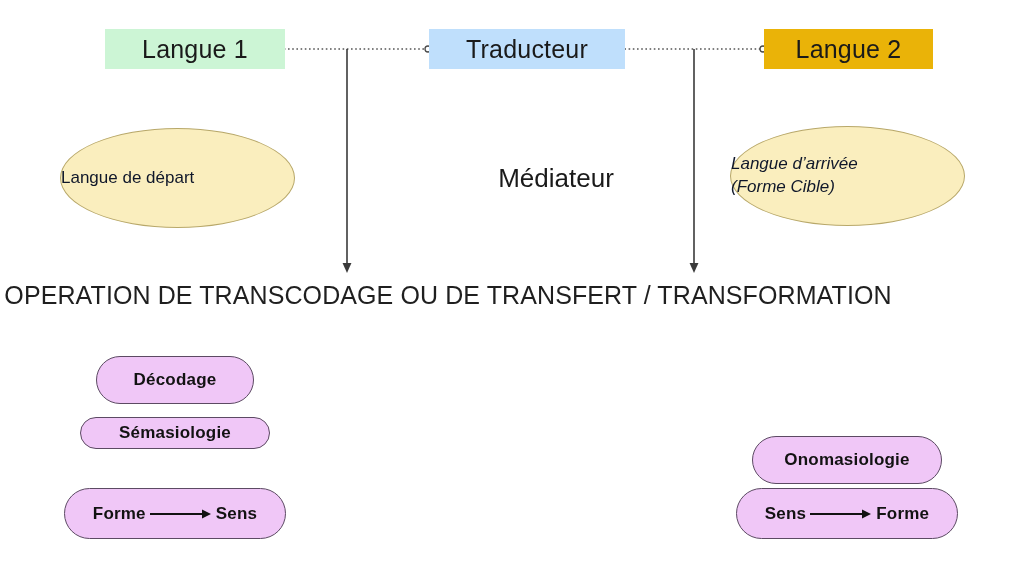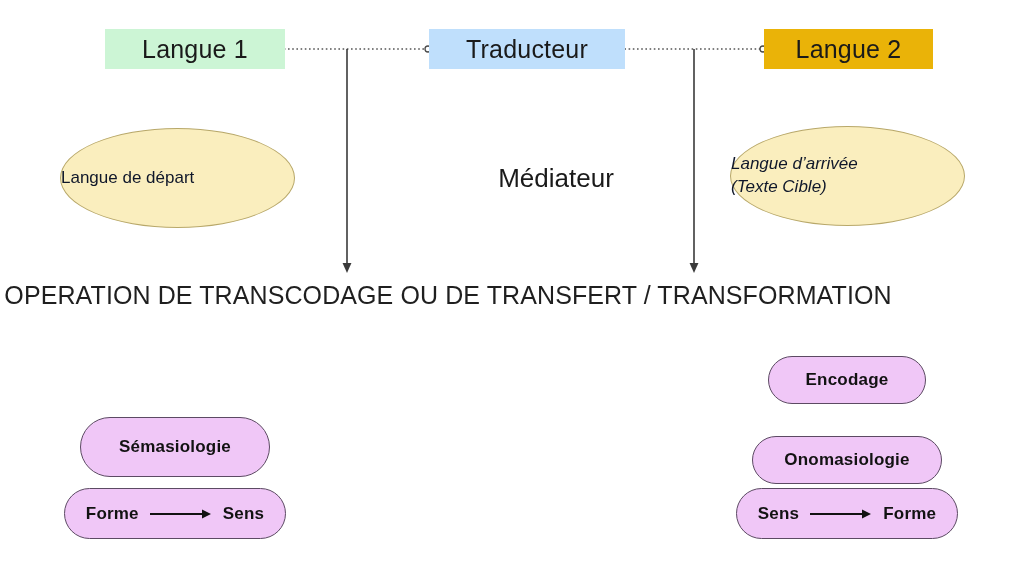--- a/index.html
+++ b/index.html
@@ -90,30 +90,30 @@
     justify-content: center;
     background: #f0c7f7;
     border: 1.6px solid #5c4a63;
     border-radius: 999px;
     font-size: 17px;
     font-weight: bold;
     color: #121212;
     letter-spacing: 0.2px;
   }
   #pill-decodage      { left: 96px;  top: 356px; width: 158px; height: 48px; }
-  #pill-semasiologie  { left: 80px;  top: 417px; width: 190px; height: 60px; }
+  #pill-semasiologie  { left: 80px;  top: 417px; width: 190px; height: 32px; }
   #pill-forme-sens    { left: 64px;  top: 488px; width: 222px; height: 51px; }
   #pill-encodage      { left: 768px; top: 356px; width: 158px; height: 48px; }
   #pill-onomasiologie { left: 752px; top: 417px; width: 190px; height: 48px; margin-top: 19px; }
   #pill-sens-forme    { left: 736px; top: 488px; width: 222px; height: 51px; }
 
   .pill-arrow-row {
     display: flex;
     align-items: center;
-    gap: 11px;
+    gap: 4px;
   }
   .mini-arrow { display: block; }
 
   
   #connectors {
     position: absolute;
     left: 0; top: 0;
     width: 1024px; height: 576px;
     pointer-events: none;
   }
@@ -162,46 +162,46 @@
   <div class="node-rect" id="node-langue2">
     <span>Langue 2</span>
   </div>
 
   <div class="node-ellipse" id="ellipse-source">
     <span>Langue de départ</span>
   </div>
 
   <div class="node-ellipse" id="ellipse-cible">
     <span>Langue d’arrivée</span>
-    <span>(Texte Cible)</span>
+    <span>(Forme Cible)</span>
   </div>
 
   <div id="label-mediateur">Médiateur</div>
 
   <div id="operation-title">OPERATION DE TRANSCODAGE OU DE TRANSFERT / TRANSFORMATION</div>
 
+  <div class="pill" id="pill-decodage">
+    <span>Décodage</span>
+  </div>
 
   <div class="pill" id="pill-semasiologie">
     <span>Sémasiologie</span>
   </div>
 
   <div class="pill" id="pill-forme-sens">
     <div class="pill-arrow-row">
       <span>Forme</span>
       <svg class="mini-arrow" width="62" height="12" viewBox="0 0 62 12" xmlns="http://www.w3.org/2000/svg">
         <line x1="0" y1="6" x2="52" y2="6" stroke="#121212" stroke-width="1.8"></line>
         <path d="M52,1.6 L61,6 L52,10.4 z" fill="#121212"></path>
       </svg>
       <span>Sens</span>
     </div>
   </div>
 
-  <div class="pill" id="pill-encodage">
-    <span>Encodage</span>
-  </div>
 
   <div class="pill" id="pill-onomasiologie">
     <span>Onomasiologie</span>
   </div>
 
   <div class="pill" id="pill-sens-forme">
     <div class="pill-arrow-row">
       <span>Sens</span>
       <svg class="mini-arrow" width="62" height="12" viewBox="0 0 62 12" xmlns="http://www.w3.org/2000/svg">
         <line x1="0" y1="6" x2="52" y2="6" stroke="#121212" stroke-width="1.8"></line>

